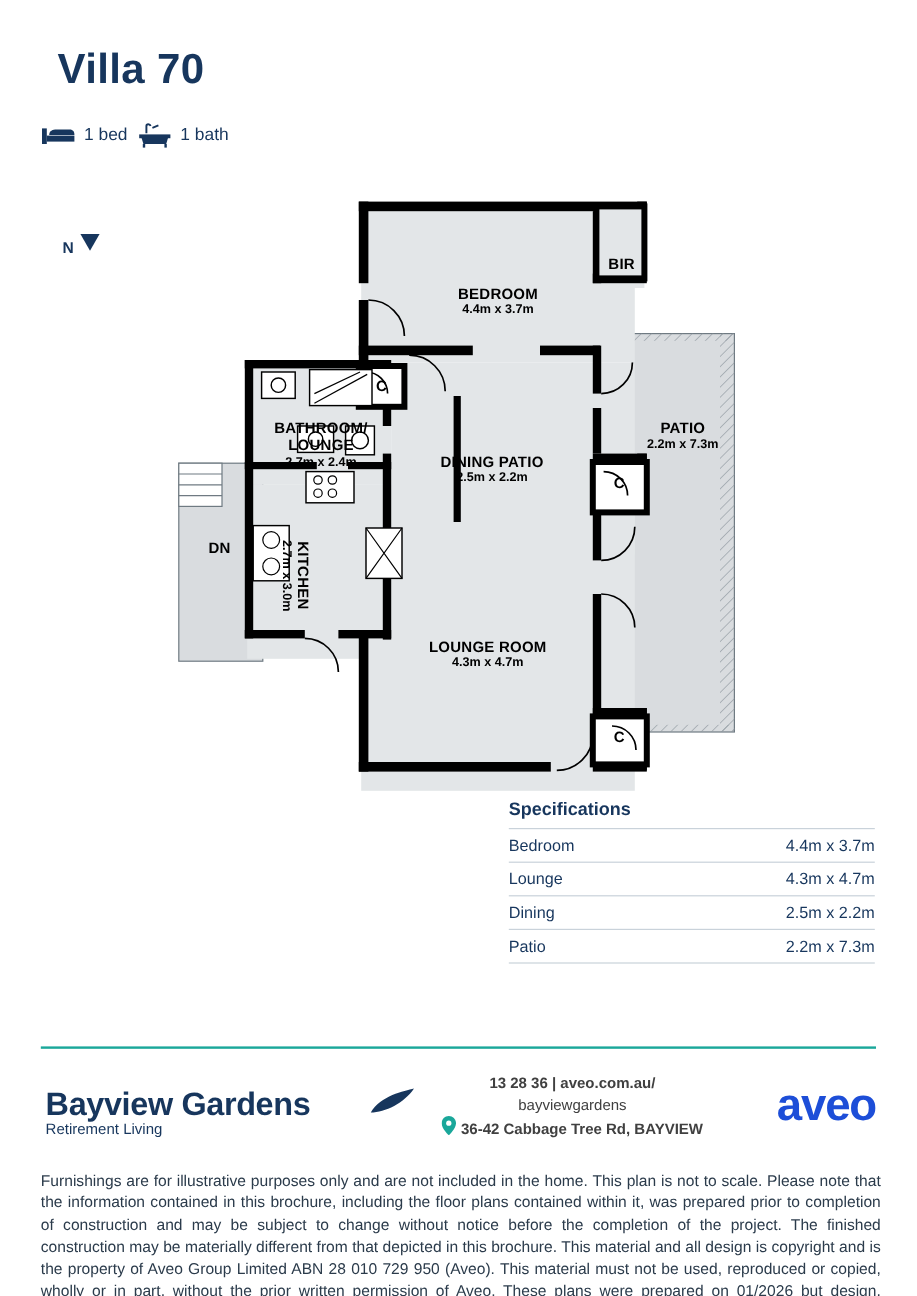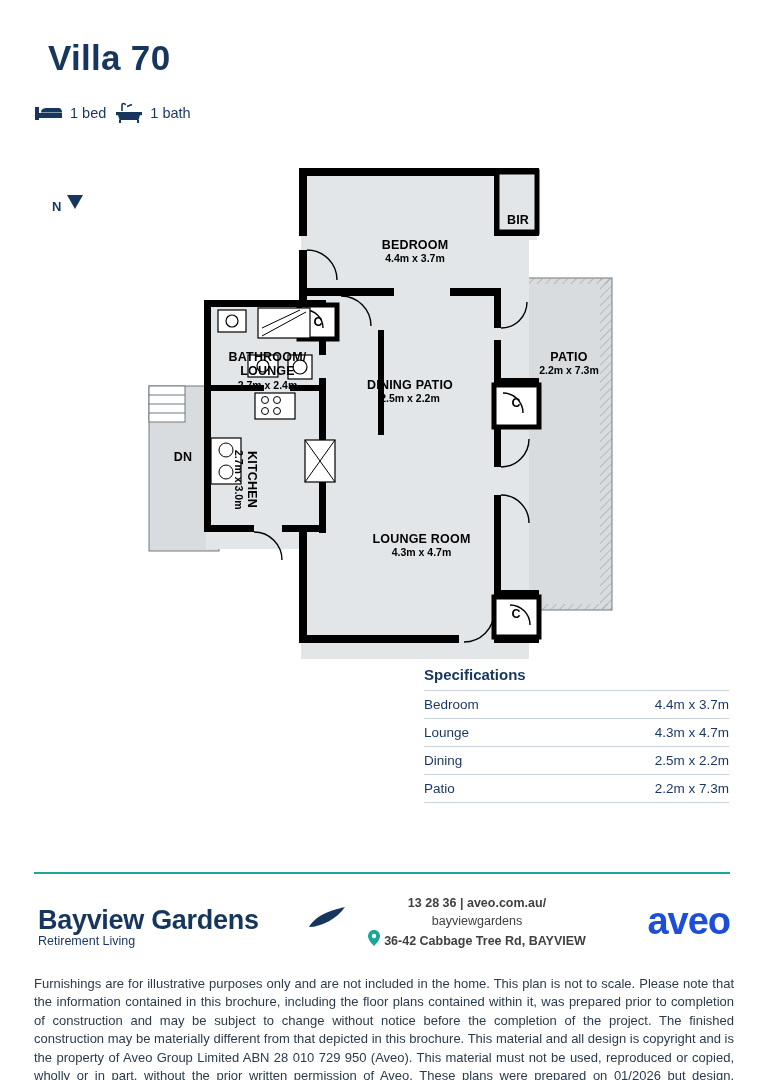--- a/index.html
+++ b/index.html
@@ -231,21 +231,21 @@
       <div class="dim">2.5m x 2.2m</div>
     </div>
     <div class="room-label" style="left:509px; top:200px; width:120px;">
       <div class="nm">PATIO</div>
       <div class="dim">2.2m x 7.3m</div>
     </div>
     <div class="room-label" style="left:239px; top:300px; width:20px; writing-mode:vertical-rl; text-orientation:mixed;">
       <div class="nm">KITCHEN</div>
       <div class="dim">2.7m x 3.0m</div>
     </div>
-    <div class="room-label" style="left:306px; top:382px; width:190px;padding-left:41px;">
+    <div class="room-label" style="left:291px; top:382px; width:190px;padding-left:41px;">
       <div class="nm">LOUNGE ROOM</div>
       <div class="dim">4.3m x 4.7m</div>
     </div>
     <div class="room-label" style="left:153px; top:300px; width:60px;">
       <div class="nm">DN</div>
     </div>
     <div class="room-label" style="left:301px; top:165px; width:34px;">
       <div class="nm">C</div>
     </div>
     <div class="room-label" style="left:499px; top:246px; width:34px;">

